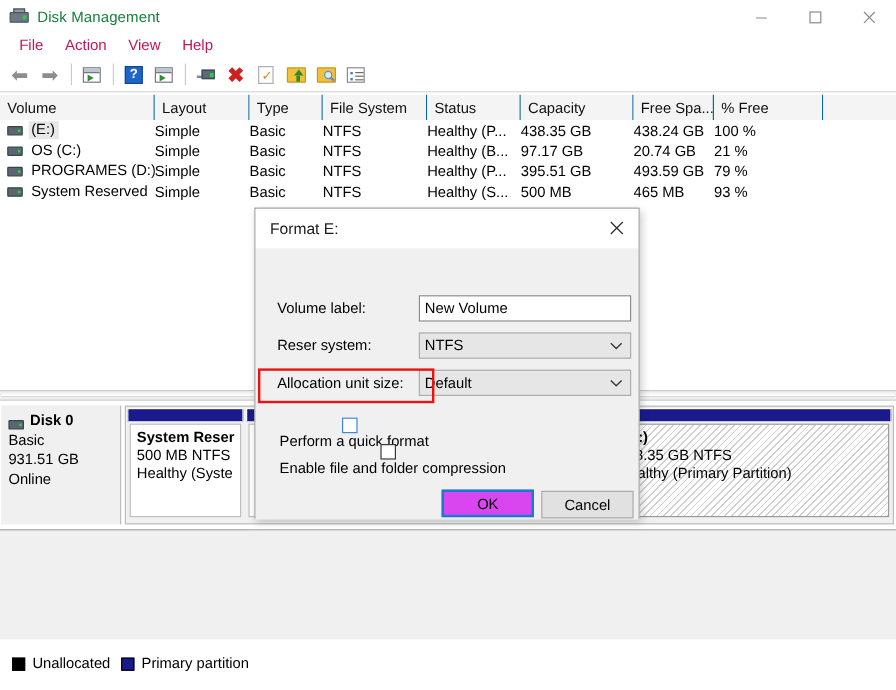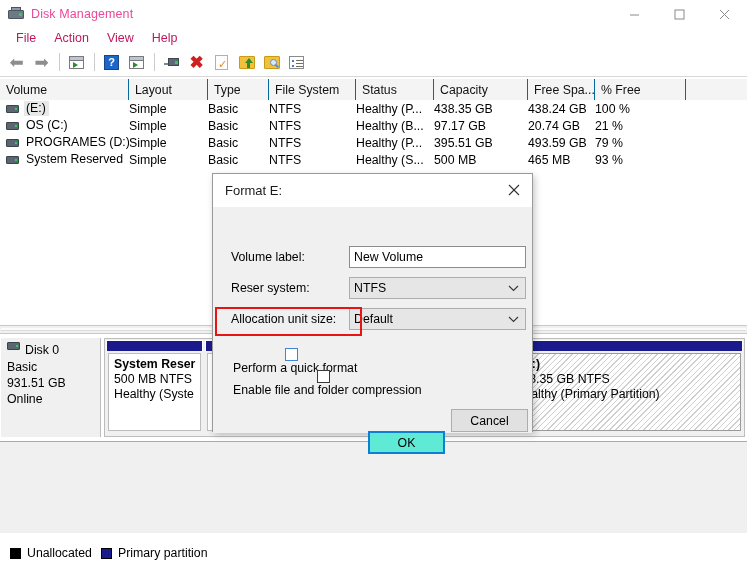--- a/index.html
+++ b/index.html
@@ -52,21 +52,21 @@
   .title-icon .ttop {
     position: absolute;
     left: 3px; top: 1px;
     width: 10px; height: 4px;
     background: #8e9aa5;
     border: 1px solid #4b555e;
     box-sizing: border-box;
   }
   .title-text {
     font-size: 12.5px;
-    color: #ec4899;
+    color: #15803d;
     letter-spacing: 0.1px;
   }
   .win-controls {
     position: absolute;
     right: 0; top: 0;
     display: flex;
     height: 28px;
   }
   .win-btn {
     width: 45px; height: 28px;
@@ -373,23 +373,23 @@
     left: 1px; top: 4px;
     width: 100px; height: 99px;
     background: #f0f0f0;
     border-right: 1px solid #bdbdbd;
     box-sizing: border-box;
     padding: 4px 0 0 6px;
     font-size: 12.3px;
     line-height: 16px;
   }
   .disk-info .dname {
-    font-weight: normal;
-    display: flex;
-    align-items: flex-start;
+    font-weight: bold;
+    display: flex;
+    align-items: flex-end;
     margin-bottom: 1px;
   }
   .disk-strip {
     position: absolute;
     left: 104px; top: 4px;
     width: 641px; height: 99px;
     background: #f0f0f0;
     border: 1px solid #bdbdbd;
     box-sizing: border-box;
     display: flex;
@@ -579,22 +579,21 @@
     border: 1px solid #adadad;
     box-sizing: border-box;
     display: flex;
     align-items: center;
     justify-content: center;
     font-size: 12.3px;
     color: #000;
   }
   .dlg-btn.primary {
     border: 2px solid #0f7fd4;
-    background: #5eead4;
-    margin-top: 23px;
+    background: #d946ef;
   }
 </style>
 </head>
 <body>
 
 <div id="app">
 
   <div class="titlebar">
     <div class="title-icon">
       <div class="ttop"></div>

